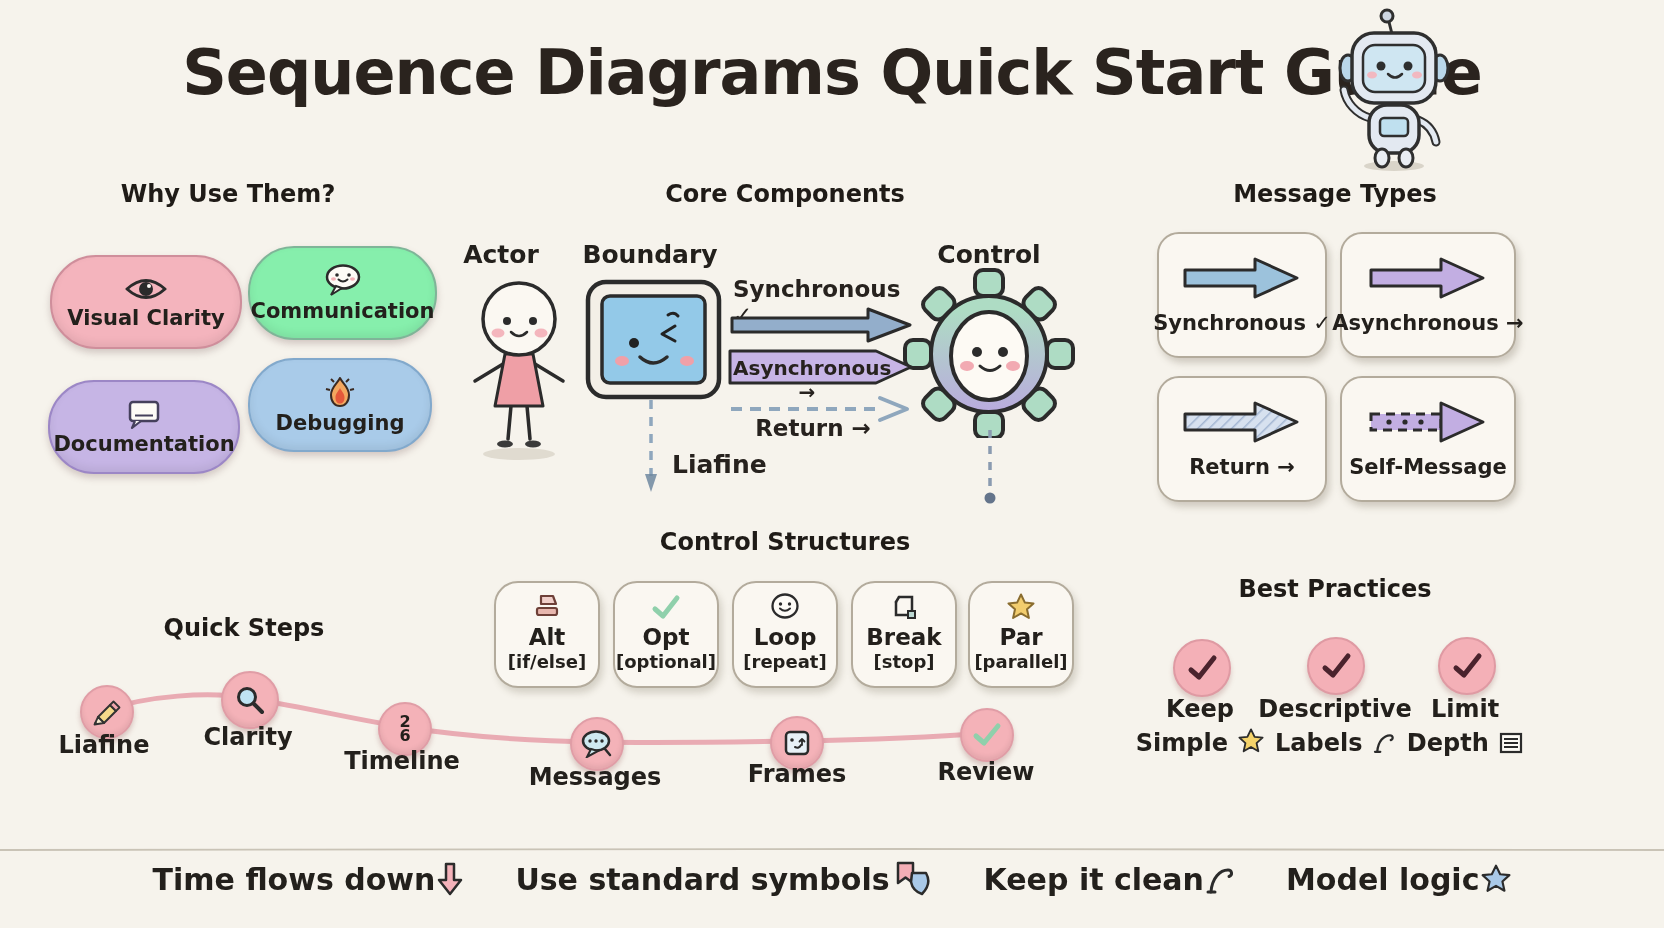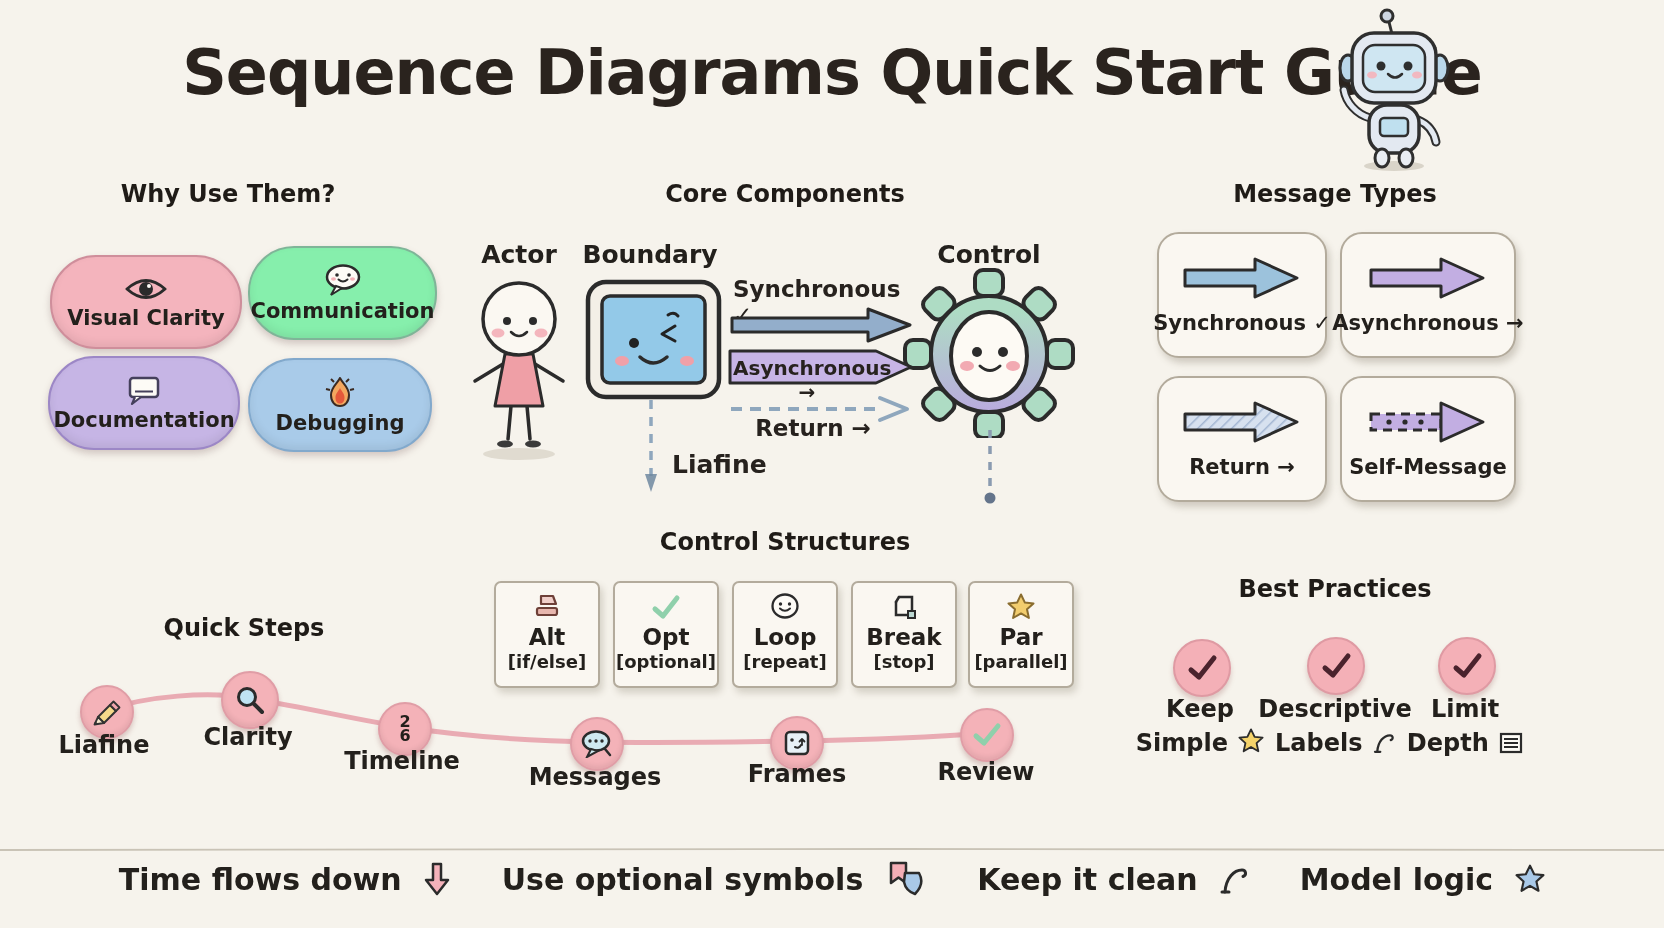--- a/index.html
+++ b/index.html
@@ -14,38 +14,38 @@
         border:2px solid rgba(0,0,0,.25);box-shadow:0 4px 7px rgba(120,90,90,.28), inset 0 -4px 8px rgba(0,0,0,.07);}
   .pill-pink{background:#f4b4bd;border-color:#cf8e9b}
   .pill-green{background:#86efac;border-color:#7fb598}
   .pill-purple{background:#c6b5e5;border-color:#9c87c6}
   .pill-blue{background:#a9cbe9;border-color:#82a9cc}
   .pill-label{font-size:21px;font-weight:bold;color:#23201c}
   
   .mcard{position:absolute;background:#faf7f1;border:2px solid #b3ab9c;border-radius:22px;display:flex;flex-direction:column;
          align-items:center;justify-content:center;gap:10px;box-shadow:3px 5px 7px rgba(95,85,65,.25);}
   .mcard-label{font-size:21px;font-weight:bold;color:#23201c;white-space:nowrap}
-  .ccard{position:absolute;width:106px;height:107px;background:#faf7f1;border:2px solid #b3ab9c;border-radius:7px;display:flex;
+  .ccard{position:absolute;width:106px;height:107px;background:#faf7f1;border:2px solid #b3ab9c;border-radius:24px;display:flex;
          flex-direction:column;align-items:center;justify-content:flex-start;padding-top:10px;box-sizing:border-box;
          box-shadow:3px 5px 7px rgba(95,85,65,.22);}
   .ccard-name{font-size:23px;font-weight:bold;line-height:27px;margin-top:3px;color:#23201c}
   .ccard-sub{font-size:18px;font-weight:bold;color:#23201c;white-space:nowrap}
   
   .step-circle{position:absolute;border-radius:50%;background:#f4b2b8;border:2px solid #e09da6;display:flex;align-items:center;
                justify-content:center;box-shadow:0 4px 5px rgba(150,90,90,.3), inset 0 -3px 5px rgba(0,0,0,.07);}
   .step-label{position:absolute;width:180px;text-align:center;font-size:24px;font-weight:bold;color:#23201c}
   .fraction{display:flex;flex-direction:column;align-items:center;font-size:16px;font-weight:bold;line-height:14px;color:#23201c}
   
   .bp-circle{position:absolute;width:54px;height:54px;border-radius:50%;background:#f4b0b7;border:2px solid #df9aa3;display:flex;
              align-items:center;justify-content:center;box-shadow:0 4px 5px rgba(150,90,90,.28);}
   .bp-label{position:absolute;width:180px;text-align:center;font-size:24px;font-weight:bold;line-height:34px;color:#23201c}
   .bp-icn{display:inline-block;vertical-align:-3px;margin-left:2px}
   
   .footer{position:absolute;left:0;top:860px;width:1664px;display:flex;justify-content:center;align-items:center;gap:52px;}
-  .f-item{display:flex;align-items:center;gap:22px;font-size:30px;font-weight:bold;color:#23201c;white-space:nowrap}
+  .f-item{display:flex;align-items:center;gap:2px;font-size:30px;font-weight:bold;color:#23201c;white-space:nowrap}
   svg{display:block}
 </style>
 </head>
 <body>
 
 <div class="canvas">
 
   <div class="title">Sequence Diagrams Quick Start Guide</div>
 
   <span class="abs" style="left:1318px;top:6px">
@@ -94,21 +94,21 @@
         <circle cx="14" cy="11" r="1.8" fill="#2b2b2b"></circle>
           <circle cx="26" cy="11" r="1.8" fill="#2b2b2b"></circle>
         <ellipse cx="10.5" cy="15" rx="2.5" ry="1.7" fill="#f3b0b6"></ellipse>
           <ellipse cx="29.5" cy="15" rx="2.5" ry="1.7" fill="#f3b0b6"></ellipse>
         <path d="M15.5,15.5 q4.5,4 9,0" fill="none" stroke="#2b2b2b" stroke-width="2" stroke-linecap="round"></path>
       </svg>
     </span>
     <div class="pill-label">Communication</div>
   </div>
 
-  <div class="pill pill-purple" style="left:48px;top:356px;width:188px;height:90px">
+  <div class="pill pill-purple" style="left:48px;top:380px;width:188px;height:90px">
     <span>
       <svg width="36" height="30" viewBox="0 0 36 30">
         <rect x="4" y="3" width="28" height="19" rx="3" fill="#fdfbf6" stroke="#45405c" stroke-width="2.5"></rect>
         <path d="M9,22 L6,29 L15,22" fill="#fdfbf6" stroke="#45405c" stroke-width="2.2" stroke-linejoin="round"></path>
         <line x1="9" y1="16.5" x2="27" y2="16.5" stroke="#45405c" stroke-width="2"></line>
       </svg>
     </span>
     <div class="pill-label">Documentation</div>
   </div>
 
@@ -117,21 +117,21 @@
       <svg width="32" height="32" viewBox="0 0 32 32">
         <path d="M16,2 C13,8 7,11 7,19 C7,26 11,30 16,30 C21,30 25,26 25,19 C25,11 19,8 16,2 Z M10,6 l-3,-3 M22,6 l3,-3 M6,14 l-4,-1 M26,14 l4,-1" fill="#f3a75f" stroke="#3a2a22" stroke-width="2" stroke-linejoin="round"></path>
         <path d="M16,12 C14,16 11.5,17.5 11.5,21.5 C11.5,25.5 13.5,27.5 16,27.5 C18.5,27.5 20.5,25.5 20.5,21.5 C20.5,17.5 18,16 16,12 Z" fill="#e4583a" stroke="none"></path>
       </svg>
     </span>
     <div class="pill-label">Debugging</div>
   </div>
 
   <div class="sec-h" style="left:585px;top:180px">Core Components</div>
 
-  <div class="sub-h" style="left:439px;top:240px;width:160px">Actor</div>
+  <div class="sub-h" style="left:421px;top:240px;width:160px">Actor</div>
   <div class="sub-h" style="left:570px;top:240px;width:160px">Boundary</div>
   <div class="sub-h" style="left:909px;top:240px;width:160px">Control</div>
 
   <span class="abs" style="left:455px;top:278px">
     <svg width="130" height="185" viewBox="0 0 130 185">
       <ellipse cx="64" cy="176" rx="36" ry="6" fill="#e0dbd0"></ellipse>
       <line x1="48" y1="86" x2="20" y2="103" stroke="#2b2b2b" stroke-width="3.5" stroke-linecap="round"></line>
       <line x1="80" y1="86" x2="108" y2="103" stroke="#2b2b2b" stroke-width="3.5" stroke-linecap="round"></line>
       <line x1="56" y1="128" x2="53" y2="161" stroke="#2b2b2b" stroke-width="3.5" stroke-linecap="round"></line>
       <line x1="72" y1="128" x2="75" y2="161" stroke="#2b2b2b" stroke-width="3.5" stroke-linecap="round"></line>
@@ -470,21 +470,21 @@
   <div class="footer">
     <div class="f-item">
       <span>Time flows down</span>
       <span>
         <svg width="26" height="34" viewBox="0 0 26 34">
           <polygon points="9,2 17,2 17,18 24,18 13,32 2,18 9,18" fill="#f4b2ba" stroke="#2b2b2b" stroke-width="2.5" stroke-linejoin="round"></polygon>
         </svg>
       </span>
     </div>
     <div class="f-item">
-      <span>Use optional symbols</span>
+      <span>Use standard symbols</span>
       <span>
         <svg width="40" height="38" viewBox="0 0 40 38">
           <polygon points="6,3 21,3 21,23 13.5,17.5 6,23" fill="#f4aeb6" stroke="#2b2b2b" stroke-width="2.5" stroke-linejoin="round"></polygon>
           <path d="M20,13 L34,13 C 38,20 37,27 30,34 C 24,32 20,27 19,22 Z" fill="#a9c9e8" stroke="#2b2b2b" stroke-width="2.5" stroke-linejoin="round"></path>
         </svg>
       </span>
     </div>
     <div class="f-item">
       <span>Keep it clean</span>
       <span>

